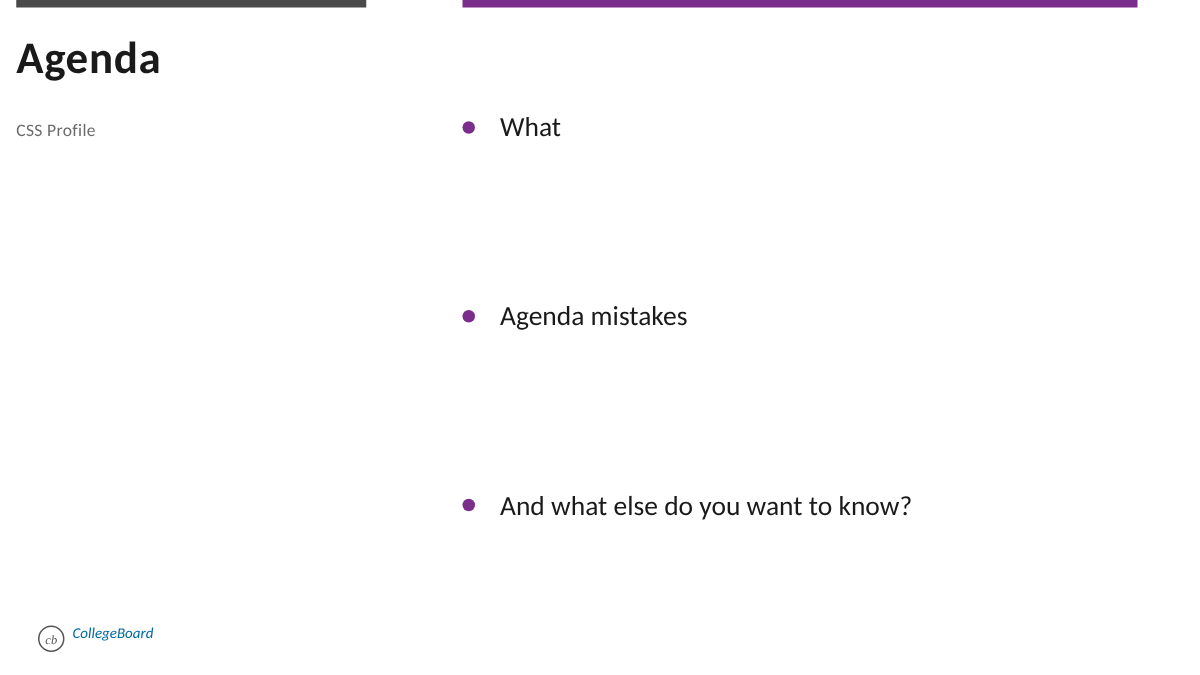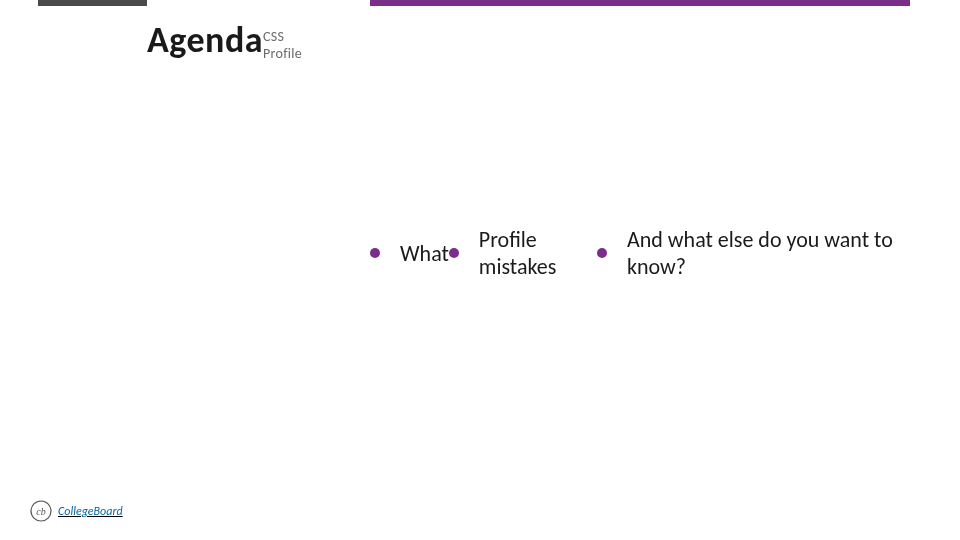--- a/index.html
+++ b/index.html
@@ -21,22 +21,23 @@
       height: 540px;
       position: relative;
       display: flex;
       flex-direction: row;
     }
 
     
     .left-col {
       width: 340px;
       height: 100%;
-      padding: 0 38px;
+      padding: 0 13px;
       display: flex;
+      flex-direction: column;
       position: relative;
     }
 
     .left-top-bar {
       width: 280px;
       height: 6px;
       background: #4a4a4a;
       margin-top: 0;
     }
 
@@ -71,21 +72,21 @@
       height: 6px;
       background: #7b2d8b;
       margin-top: 0;
     }
 
     .bullet-list {
       list-style: none;
       margin-top: 20px;
       flex: 1;
       display: flex;
-      flex-direction: row;
+      flex-direction: column;
       justify-content: space-around;
       padding-bottom: 60px;
     }
 
     .bullet-list li {
       display: flex;
       align-items: center;
       font-size: 22px;
       color: #1a1a1a;
       font-weight: 400;
@@ -108,23 +109,22 @@
     .footer {
       position: absolute;
       bottom: 18px;
       left: 30px;
       display: flex;
       align-items: center;
     }
 
     .collegeboard-logo {
       display: flex;
-      align-items: center;
+      align-items: flex-start;
       gap: 6px;
-      text-decoration: underline;
     }
 
     .cb-icon {
       width: 22px;
       height: 22px;
       position: relative;
     }
 
     .cb-logo-text {
       font-size: 12px;
@@ -156,21 +156,21 @@
 
   <div class="right-col">
     <div class="right-top-bar"></div>
     <ul class="bullet-list">
       <li class="bullet-item">
         <span class="bullet-dot"></span>
         <span class="bullet-text">What</span>
       </li>
       <li class="bullet-item">
         <span class="bullet-dot"></span>
-        <span class="bullet-text">Profile mistakes</span>
+        <span class="bullet-text">Agenda mistakes</span>
       </li>
       <li class="bullet-item">
         <span class="bullet-dot"></span>
         <span class="bullet-text">And what else do you want to know?</span>
       </li>
     </ul>
   </div>
 </div>
 
 </body></html>

